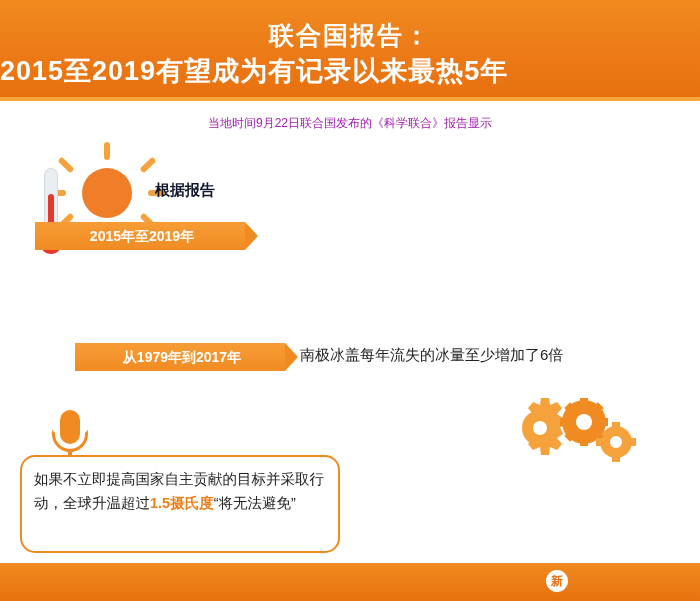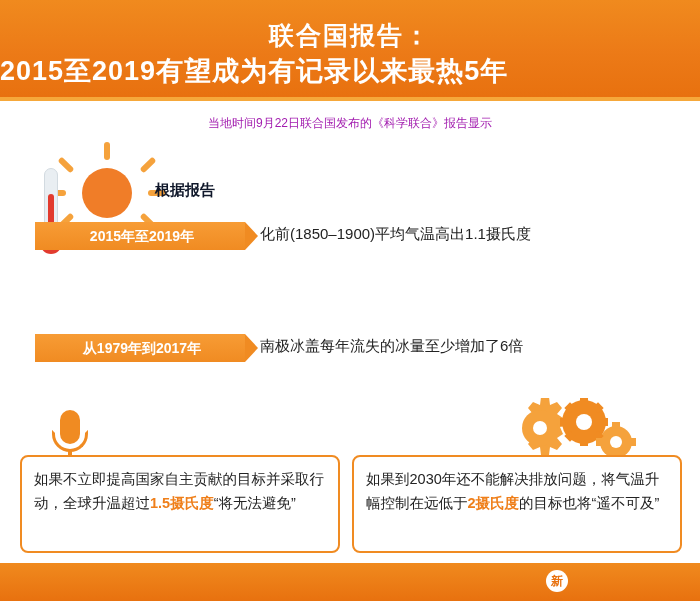--- a/index.html
+++ b/index.html
@@ -191,21 +191,21 @@
     position: absolute; left: 8px; top: 56px;
     width: 28px; height: 5px; border-radius: 3px; background: #f08b22;
   }
   
   .card {
     position: absolute;
     top: 455px;
     height: 98px;
     background: #ffffff;
     border: 2px solid #f08b22;
-    border-radius: 8px;
+    border-radius: 15px;
     box-sizing: border-box;
     padding: 10px 12px 0 12px;
     color: #232323;
     font-size: 14.5px;
     line-height: 24px;
   }
   .card-left { left: 20px; width: 320px; }
   .card-right { left: 352px; width: 330px; }
   .hl { color: #ef7f1a; font-weight: bold; }
 
@@ -270,26 +270,25 @@
     <div class="stem"></div>
     <div class="merc"></div>
     <div class="bulb"></div>
   </div>
 
   <div class="section-label label-basis">根据报告</div>
 
   <div class="row" style="top:222px;">
     <div class="tag">2015年至2019年</div>
     <div class="row-text">
-      <div>化前(1850–1900)平均气温高出1.1摄氏度</div>
     </div>
   </div>
 
 
-  <div class="row" style="top:334px;">
+  <div class="row" style="top:343px;margin-left:40px;">
     <div class="tag">从1979年到2017年</div>
     <div class="row-text">
       <div>南极冰盖每年流失的冰量至少增加了6倍</div>
     </div>
   </div>
 
 
   <div class="gears">
     <svg width="160" height="66" viewBox="0 0 160 66">
       <g fill="#f5a23c">
@@ -326,22 +325,19 @@
     <div class="stand"></div>
     <div class="base"></div>
   </div>
 
   <div class="section-label label-emph">报告强调</div>
 
   <div class="card card-left">
     <span>如果不立即提高国家自主贡献的目标并采取行动，全球升温超过</span><span class="hl">1.5摄氏度</span><span>“将无法避免”</span>
   </div>
 
-  <div class="card card-right">
-    <span>如果到2030年还不能解决排放问题，将气温升幅控制在远低于</span><span class="hl">2摄氏度</span><span>的目标也将“遥不可及”</span>
-  </div>
 
   <div class="footer">
     <div class="footer-logo">新华</div>
     <div class="footer-text">新华社发（边纪红制图）</div>
   </div>
 
 </div>
 
 </body></html>

